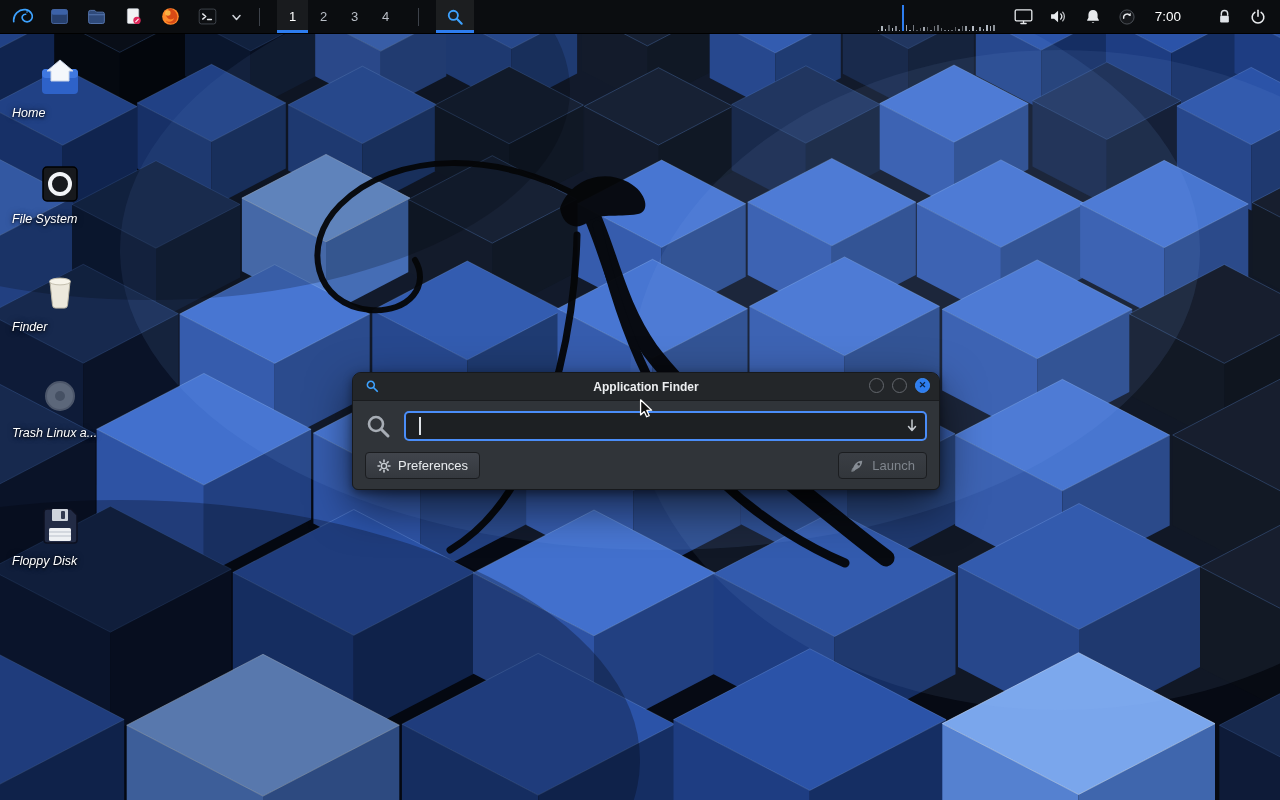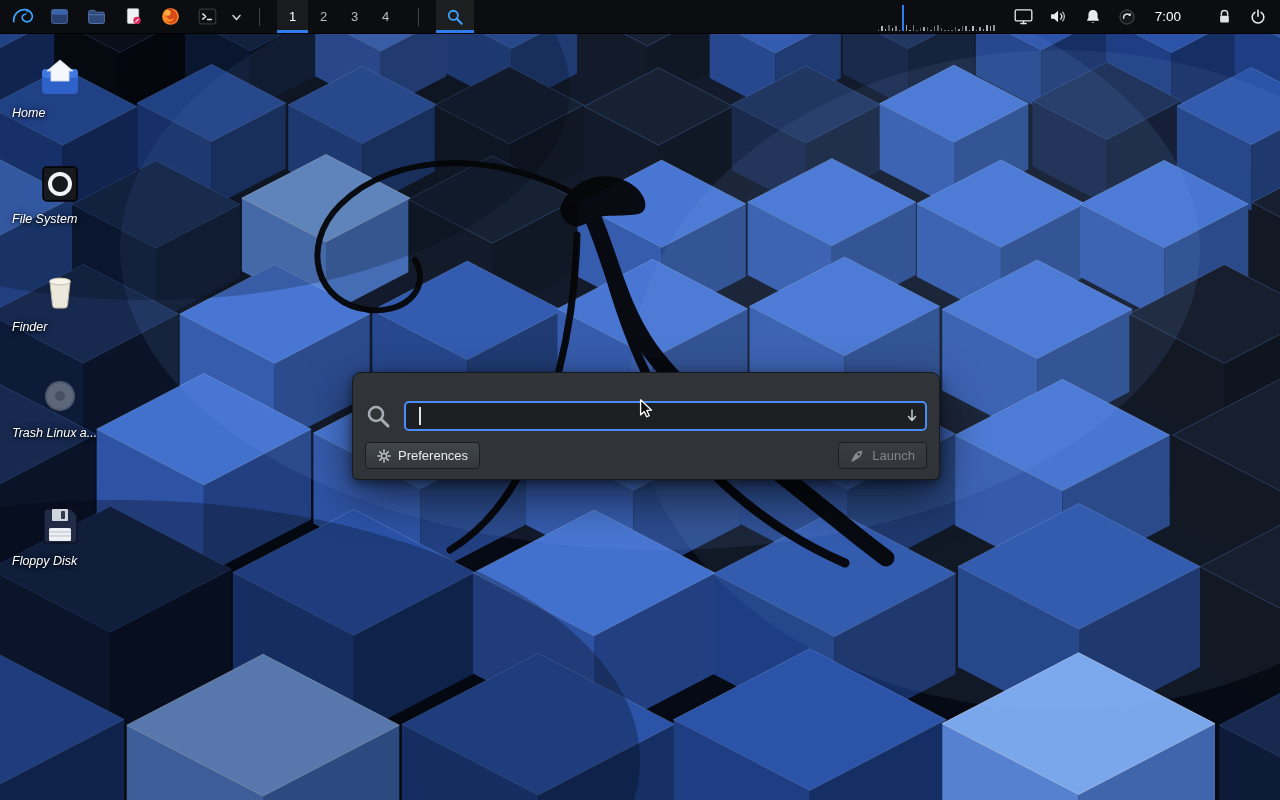--- a/index.html
+++ b/index.html
@@ -34,21 +34,21 @@
     box-shadow:0 16px 44px rgba(0,0,0,.6),0 3px 10px rgba(0,0,0,.45);}
   .titlebar{height:27px;background:#232629;border-radius:8px 8px 0 0;position:relative;
     display:flex;align-items:center;justify-content:center;border-bottom:1px solid #1a1c1f;}
   .t-title{font-size:12px;font-weight:bold;color:#eceef0;}
   .t-icon{position:absolute;left:12px;top:6px;display:flex;}
   .winbtns{position:absolute;right:9px;top:5px;display:flex;gap:8px;}
   .wbtn{width:15px;height:15px;border-radius:50%;border:1px solid #63676d;
     background:transparent;cursor:pointer;padding:0;}
   .wbtn.close{background:#2d7df0;border-color:#3d8bf5;color:#0a2040;font-size:9px;
     font-weight:bold;display:flex;align-items:center;justify-content:center;line-height:1;}
-  .dbody{padding:28px 12px 10px;}
+  .dbody{padding:10px 12px 10px;}
   .srow{display:flex;align-items:center;gap:12px;}
   .inputwrap{position:relative;flex:1;height:30px;background:#1d2023;
     border:2px solid #4a8df8;border-radius:5px;box-sizing:border-box;cursor:text;}
   .ival{position:absolute;left:0;top:0;width:100%;height:100%;background:none;border:none;
     color:#e8eaed;padding:0 26px 0 12px;font:13px "Liberation Sans",sans-serif;
     outline:none;box-sizing:border-box;}
   .caret{position:absolute;left:13px;top:4px;width:1.5px;height:18px;background:#dfe3e8;
     animation:blink 1.1s step-end infinite;}
   @keyframes blink{0%,49%{opacity:1}50%,100%{opacity:0}}
   .droparrow{position:absolute;right:5px;top:3px;display:flex;cursor:pointer;}
@@ -500,20 +500,36 @@
       <rect x="16" y="7" width="16" height="12" rx="1" fill="#cfd5dd"></rect>
       <rect x="25" y="9" width="4" height="8" rx="1" fill="#323a50"></rect>
       <rect x="13" y="26" width="22" height="13" rx="1.5" fill="#eef0f4"></rect>
       <path d="M13 30 h22 M13 34 h22" stroke="#b9bfca" stroke-width="1"></path>
     </svg>
   </div>
   <div class="dlabel">Floppy Disk</div>
 </div>
 
 <div class="dialog">
+  <div class="titlebar">
+    <span class="t-icon">
+      <svg width="14" height="14" viewBox="0 0 24 24">
+        <circle cx="10" cy="10" r="6" fill="none" stroke="#3da2ff" stroke-width="2.6"></circle>
+        <path d="M15 15 L21 21" stroke="#3da2ff" stroke-width="3" stroke-linecap="round"></path>
+      </svg>
+    </span>
+    <span class="t-title">Application Finder</span>
+    <span class="winbtns">
+      <button class="wbtn"></button>
+      <button class="wbtn"></button>
+      <button class="wbtn close">
+        <span>✕</span>
+      </button>
+    </span>
+  </div>
   <div class="dbody">
     <div class="srow">
       <span style="display:flex">
         <svg width="27" height="27" viewBox="0 0 27 27">
           <circle cx="11" cy="11" r="7" fill="none" stroke="#a7adb5" stroke-width="2.6"></circle>
           <path d="M16.5 16.5 L23 23" stroke="#a7adb5" stroke-width="3" stroke-linecap="round"></path>
         </svg>
       </span>
       <div class="inputwrap">
         <input class="ival" value="" style="">

